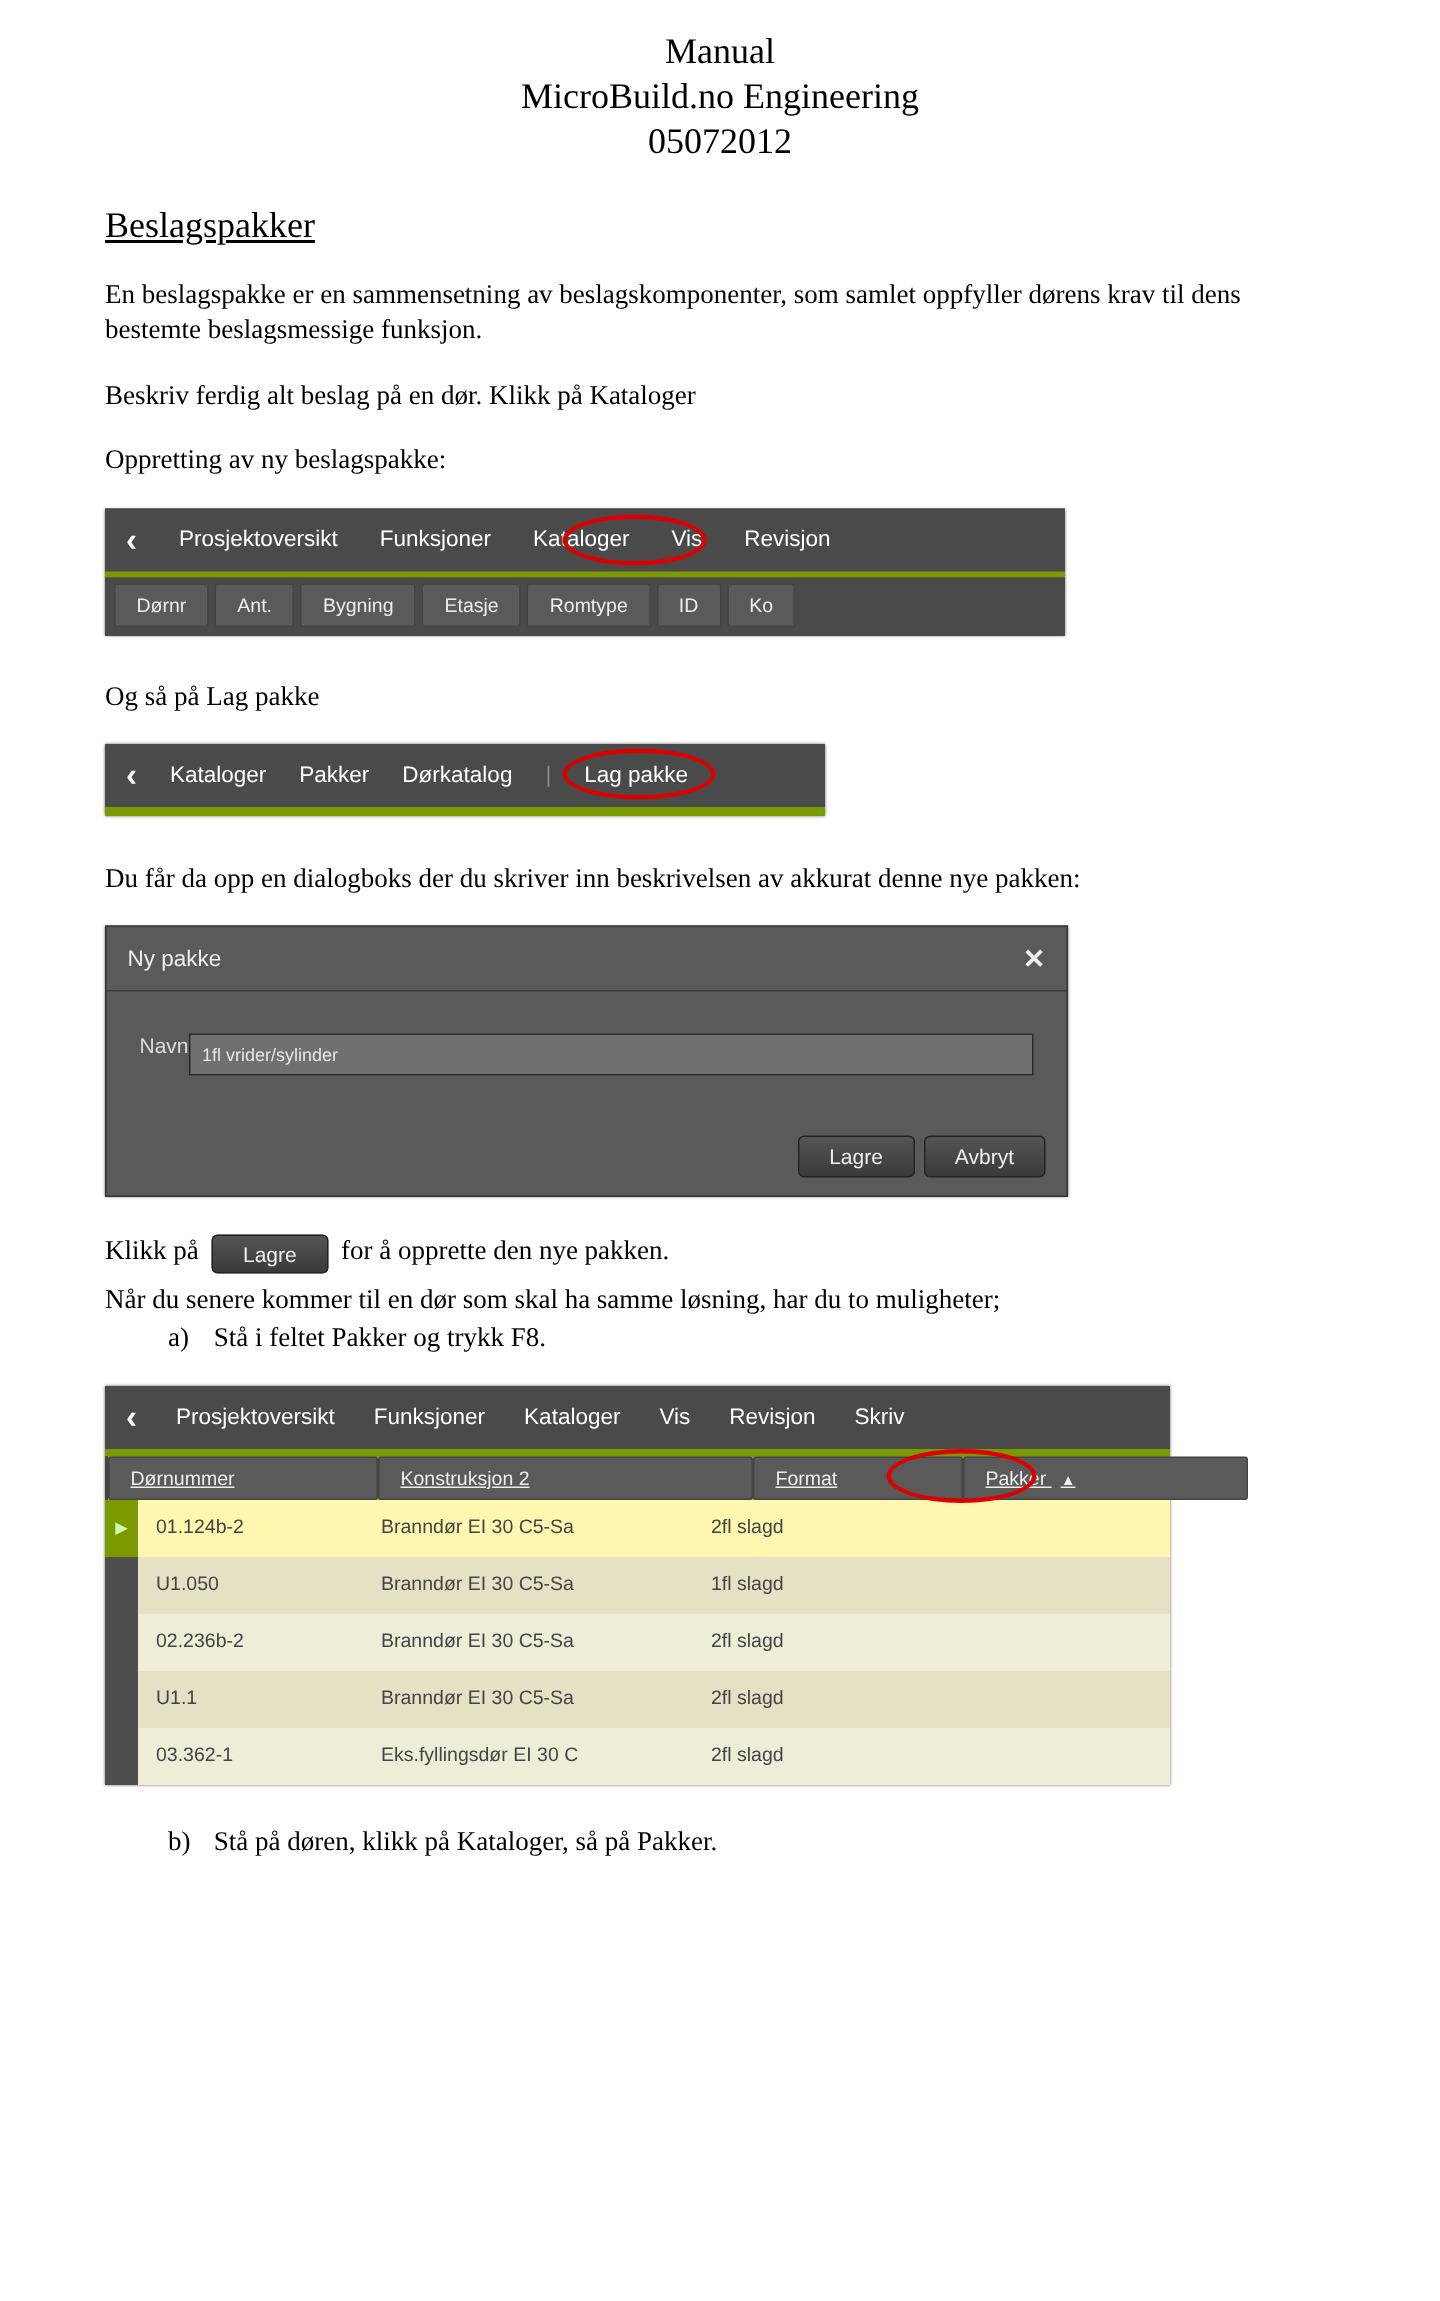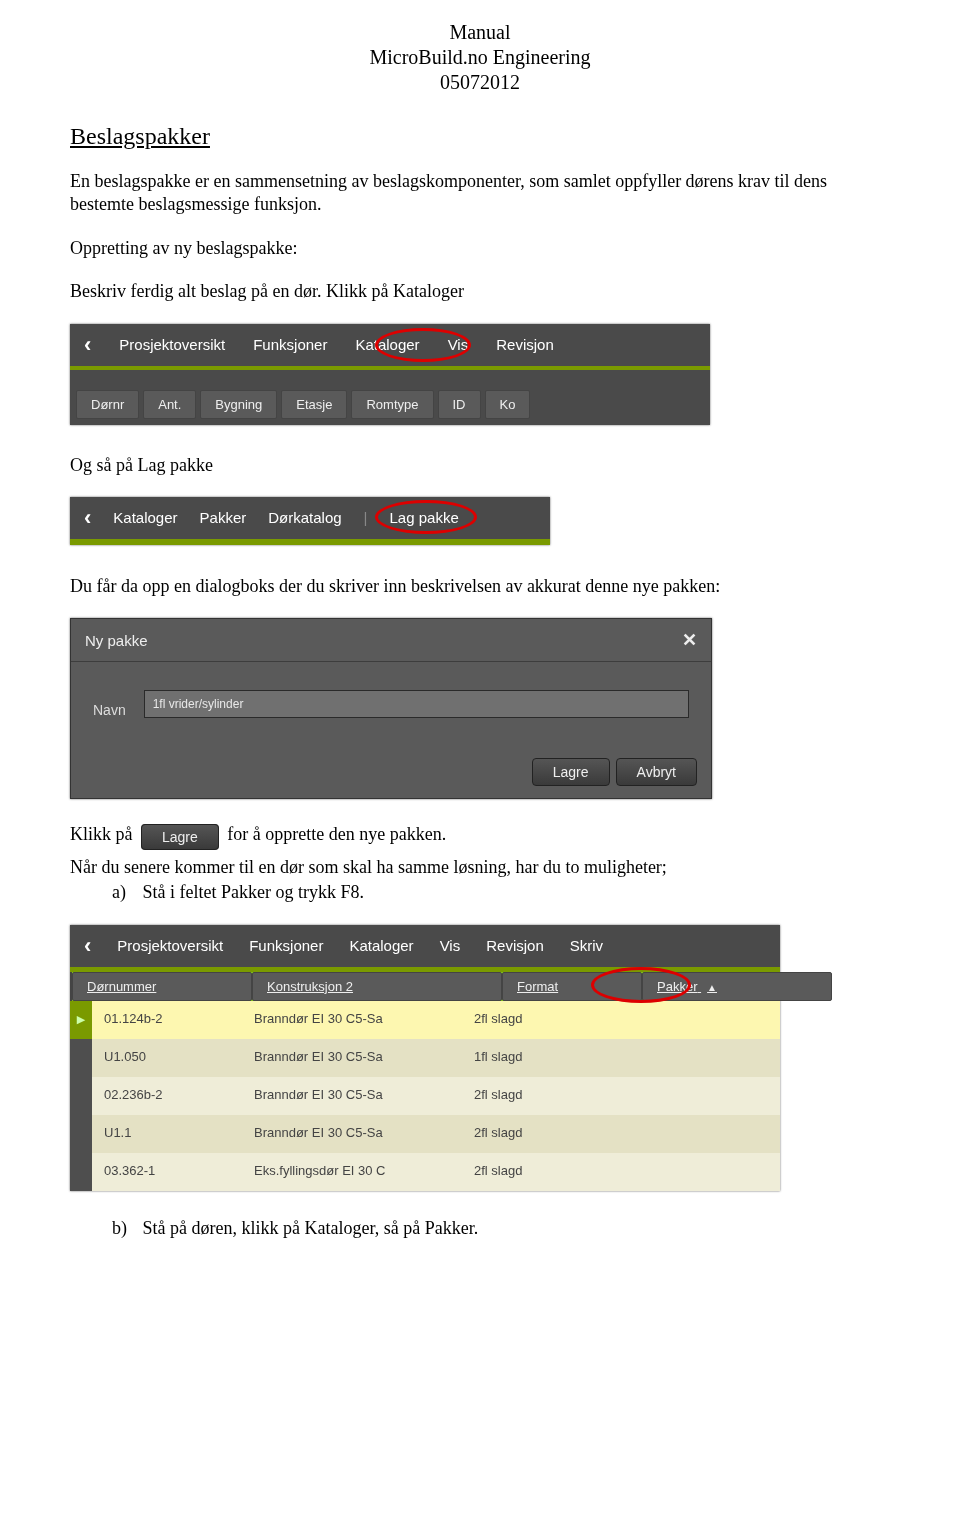--- a/index.html
+++ b/index.html
@@ -11,21 +11,21 @@
     padding: 0;
     width: 960px;
   }
   .page {
     padding: 20px 70px 40px 70px;
   }
   .header {
     text-align: center;
     margin-bottom: 28px;
     line-height: 1.25;
-    font-size: 20px;
+    font-size: 24px;
   }
   .section-title {
     text-decoration: underline;
     font-size: 24px;
     margin-bottom: 20px;
   }
   .body-text {
     margin: 8px 0 20px 0;
     line-height: 1.3;
   }
@@ -41,21 +41,21 @@
     padding:8px 14px; background:#4a4a4a; color:#fff;
     font-family: Arial, sans-serif; font-size:15px;
   }
   .chev-left { color:#fff; font-size:22px; font-weight:bold; }
   .red-oval {
     position:absolute; border:3px solid #d00; border-radius:50%;
   }
   .ss1 .red-oval { left:305px; top:4px; width:90px; height:28px; }
   .ss1 .sep { height:4px; background:#7a9a00; }
   .ss1 .row2 {
-    display:flex; gap:4px; padding:20px 6px 6px 6px;
+    display:flex; gap:4px; padding:4px 6px 6px 6px;
     background:#4a4a4a;
   }
   .colbtn {
     background:#5a5a5a; color:#eee; padding:6px 14px;
     font-family: Arial, sans-serif; font-size:13px;
     border:1px solid #444; border-radius:2px;
   }
   
   .ss2 { width:480px; background:#4a4a4a; }
   .ss2 .top {
@@ -69,21 +69,21 @@
   
   .ss3 { width:640px; background:#5a5a5a; border:1px solid #333; }
   .ss3 .titlebar {
     display:flex; justify-content:space-between; align-items:center;
     padding:10px 14px; color:#eee;
     font-family: Arial, sans-serif; font-size:15px;
     border-bottom:1px solid #3d3d3d;
   }
   .ss3 .close { font-weight:bold; font-size:18px; }
   .ss3 .body {
-    display:flex; align-items:flex-end; gap:18px;
+    display:flex; align-items:flex-start; 
     padding:28px 22px 40px 22px;
   }
   .ss3 .lbl { color:#ddd; font-family: Arial, sans-serif; font-size:14px; }
   .ss3 input {
     flex:1; background:#707070; border:1px solid #2a2a2a;
     color:#e8e8e8; padding:6px 8px; font-family: Arial, sans-serif; font-size:12px;
   }
   .ss3 .buttons {
     display:flex; gap:6px; justify-content:flex-end;
     padding:0 14px 12px 14px;
@@ -150,22 +150,22 @@
 <div class="page">
   <div class="header">
     <div>Manual</div>
     <div>MicroBuild.no Engineering</div>
     <div>05072012</div>
   </div>
 
   <div class="section-title">Beslagspakker</div>
 
   <div class="body-text">En beslagspakke er en sammensetning av beslagskomponenter, som samlet oppfyller dørens krav til dens bestemte beslagsmessige funksjon.</div>
+  <div class="body-text">Beskriv ferdig alt beslag på en dør. Klikk på Kataloger</div>
   <div class="body-text">Oppretting av ny beslagspakke:</div>
-  <div class="body-text">Beskriv ferdig alt beslag på en dør. Klikk på Kataloger</div>
 
   <div class="screenshot ss1">
     <div class="top">
       <span class="chev-left">‹</span>
       <span>Prosjektoversikt</span>
       <span>Funksjoner</span>
       <span>Kataloger</span>
       <span>Vis</span>
       <span>Revisjon</span>
     </div>

